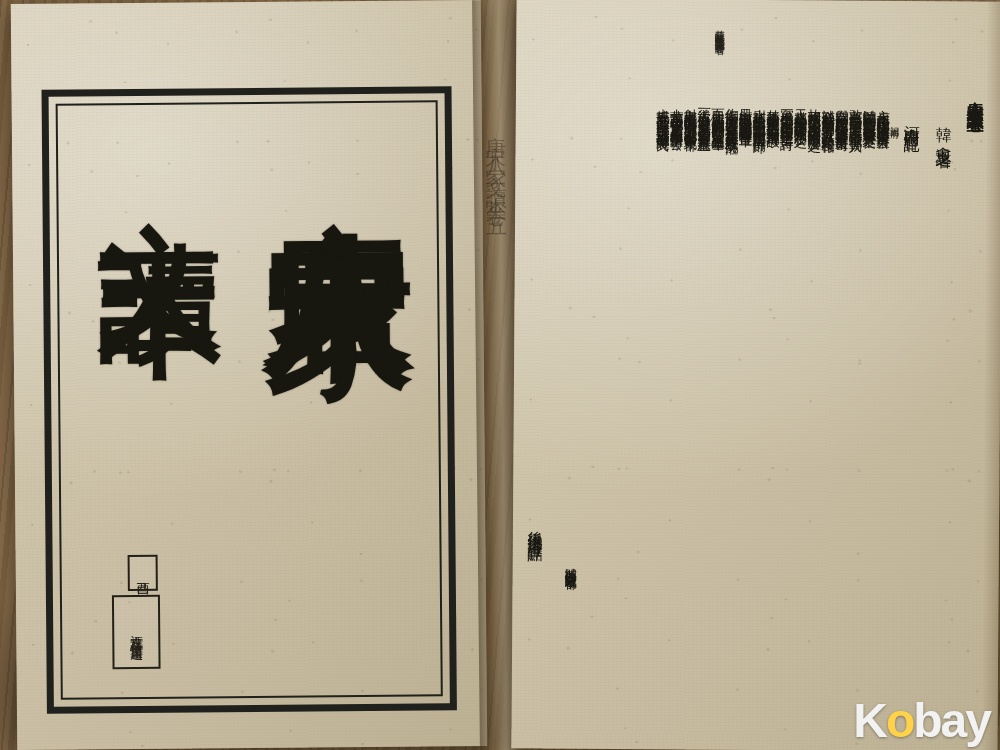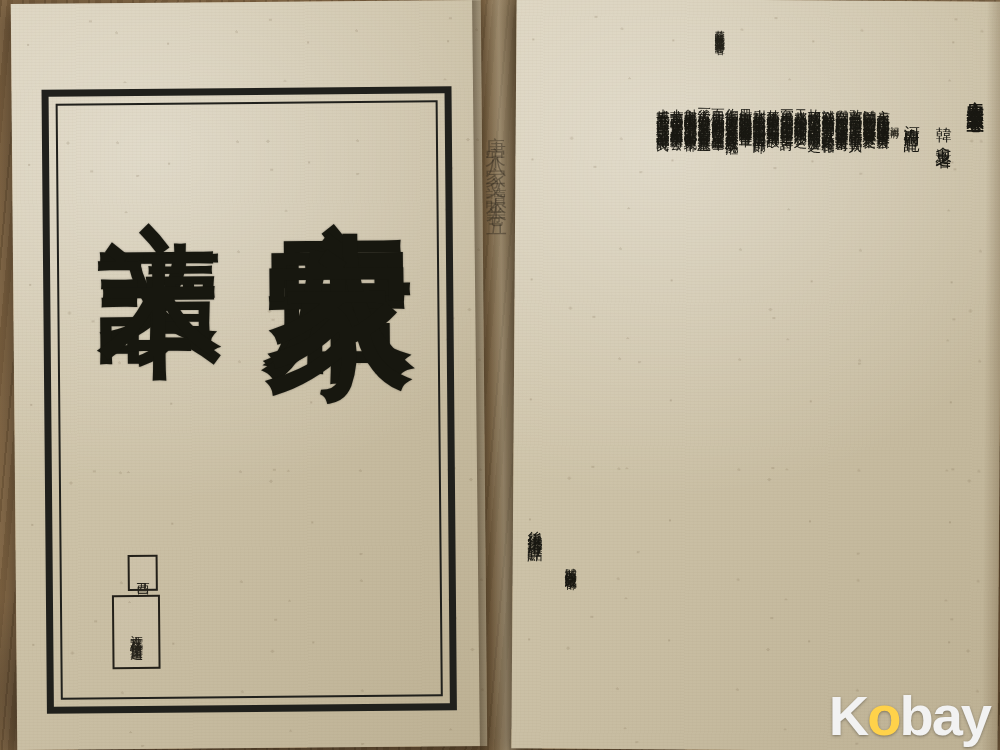--- a/index.html
+++ b/index.html
@@ -254,21 +254,21 @@
     letter-spacing: 1px;
   }
 
   
   #watermark {
     position: absolute;
     right: 10px;
     bottom: 2px;
     font-family: "Liberation Sans", sans-serif;
     font-weight: bold;
-    font-size: 56px;
+    font-size: 48px;
     letter-spacing: -2px;
     color: rgba(255,255,255,0.75);
     text-shadow: 0 1px 3px rgba(0,0,0,0.35);
   }
   #watermark .k { color: #f2f2f2; }
   #watermark .o { color: #ffd24a; }
 </style>
 </head>
 <body>
 

